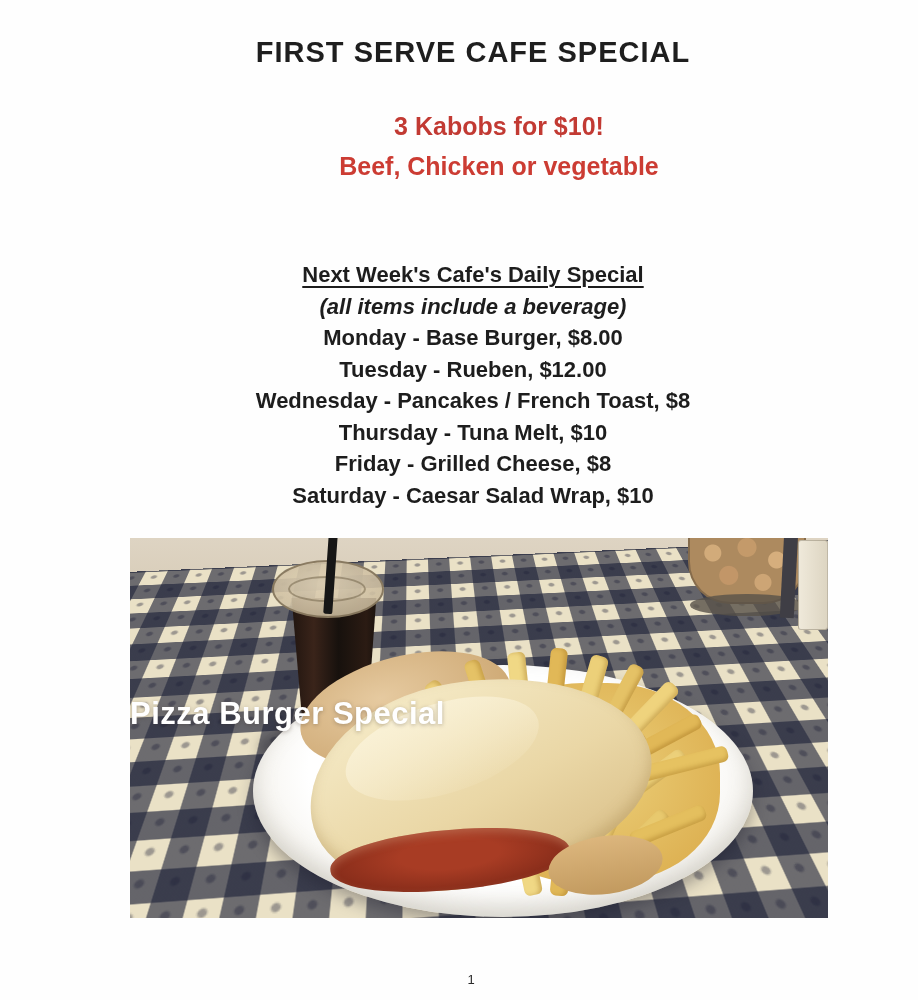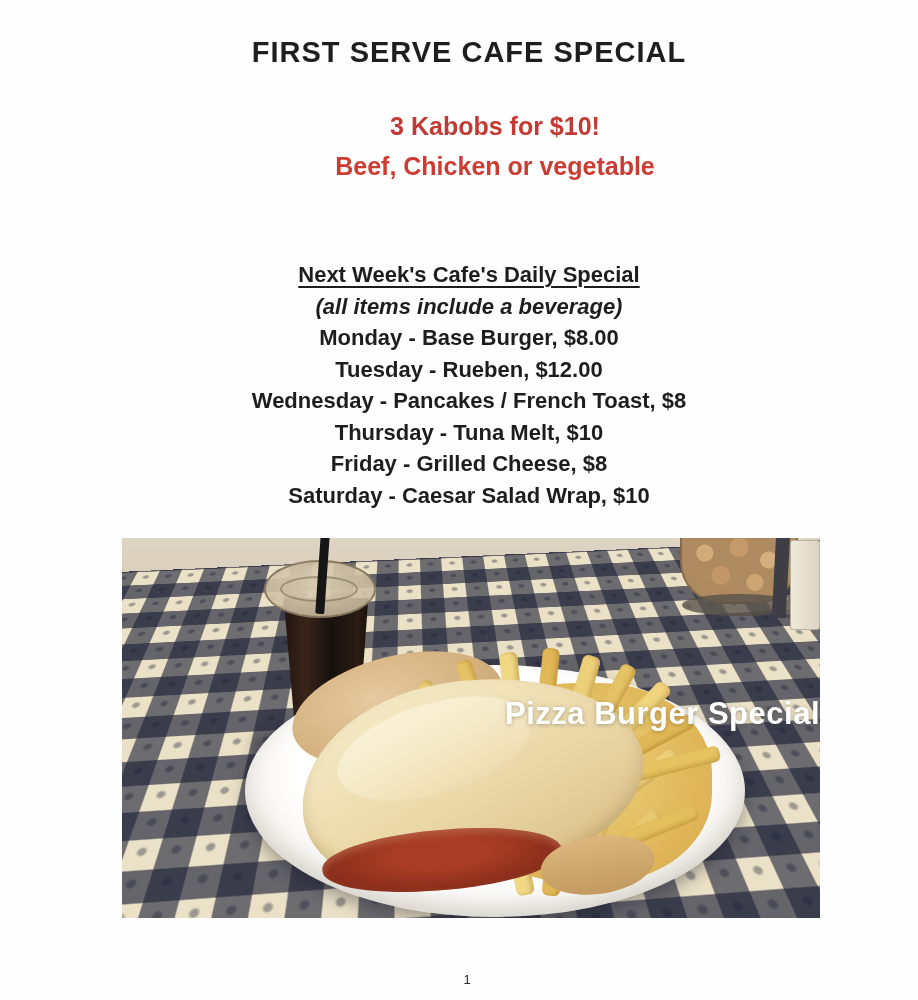--- a/index.html
+++ b/index.html
@@ -10,21 +10,21 @@
     --caption-white:#ffffff;
   }
   *{margin:0;padding:0;box-sizing:border-box;}
   html,body{width:918px;height:1000px;}
   body{
     background:#fefefe;
     font-family:"Liberation Sans", sans-serif;
     position:relative;
     overflow:hidden;
   }
-  .page{position:absolute;inset:0;}
+  .page{position:absolute;inset:0;margin-left:8px;}
 
   
   .doc-title{
     position:absolute;top:36px;left:0;width:100%;
     text-align:center;font-size:29px;font-weight:bold;
     letter-spacing:1px;color:var(--text-dark);
     transform:translateX(10px);
   }
   .promo{
     position:absolute;top:106px;left:0;width:100%;
@@ -157,21 +157,21 @@
     background:radial-gradient(ellipse at 50% 40%, #a83c24 30%, #7e2817 85%);
     box-shadow:inset 0 4px 8px rgba(255,200,160,.3);
   }
   .bun-bottom{
     position:absolute;left:418px;top:298px;width:115px;height:58px;
     border-radius:50%;transform:rotate(-8deg);
     background:linear-gradient(180deg,#dcb67d,#c29a5f);
   }
   .photo-caption{
     position:absolute;left:0;top:158px;width:100%;
-    text-align:right;font-size:31px;font-weight:bold;
+    text-align:left;font-size:31px;font-weight:bold;
     color:var(--caption-white);
     text-shadow:0 1px 4px rgba(60,50,40,.35);
     letter-spacing:.5px;
     z-index:10;
   }
 
   .page-number{
     position:absolute;top:972px;left:0;width:100%;
     text-align:center;font-size:13px;color:#2b2b2b;
     transform:translateX(8px);

